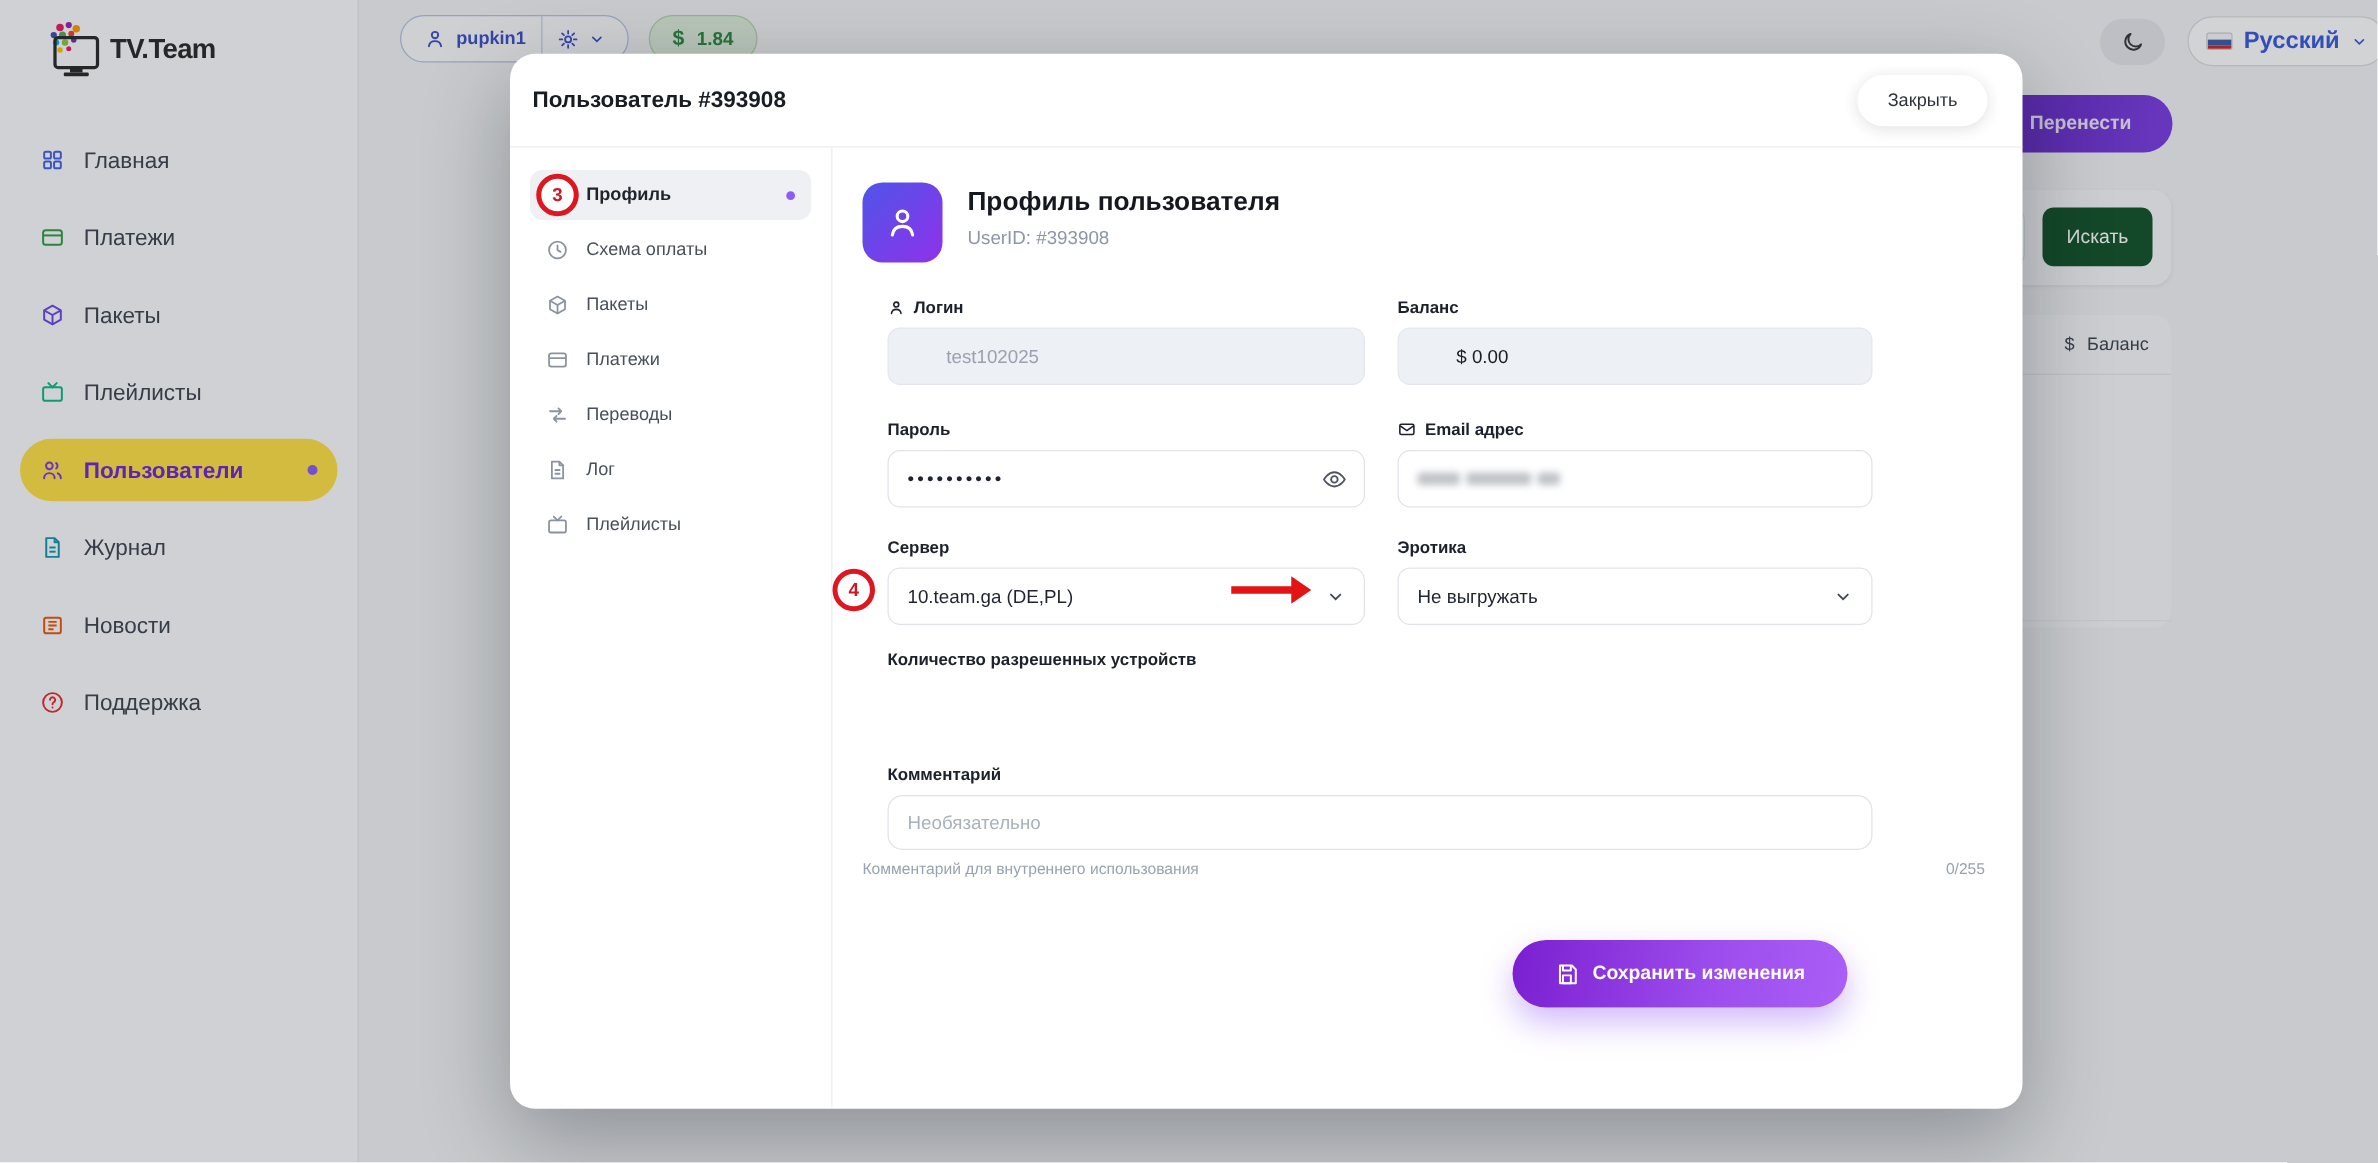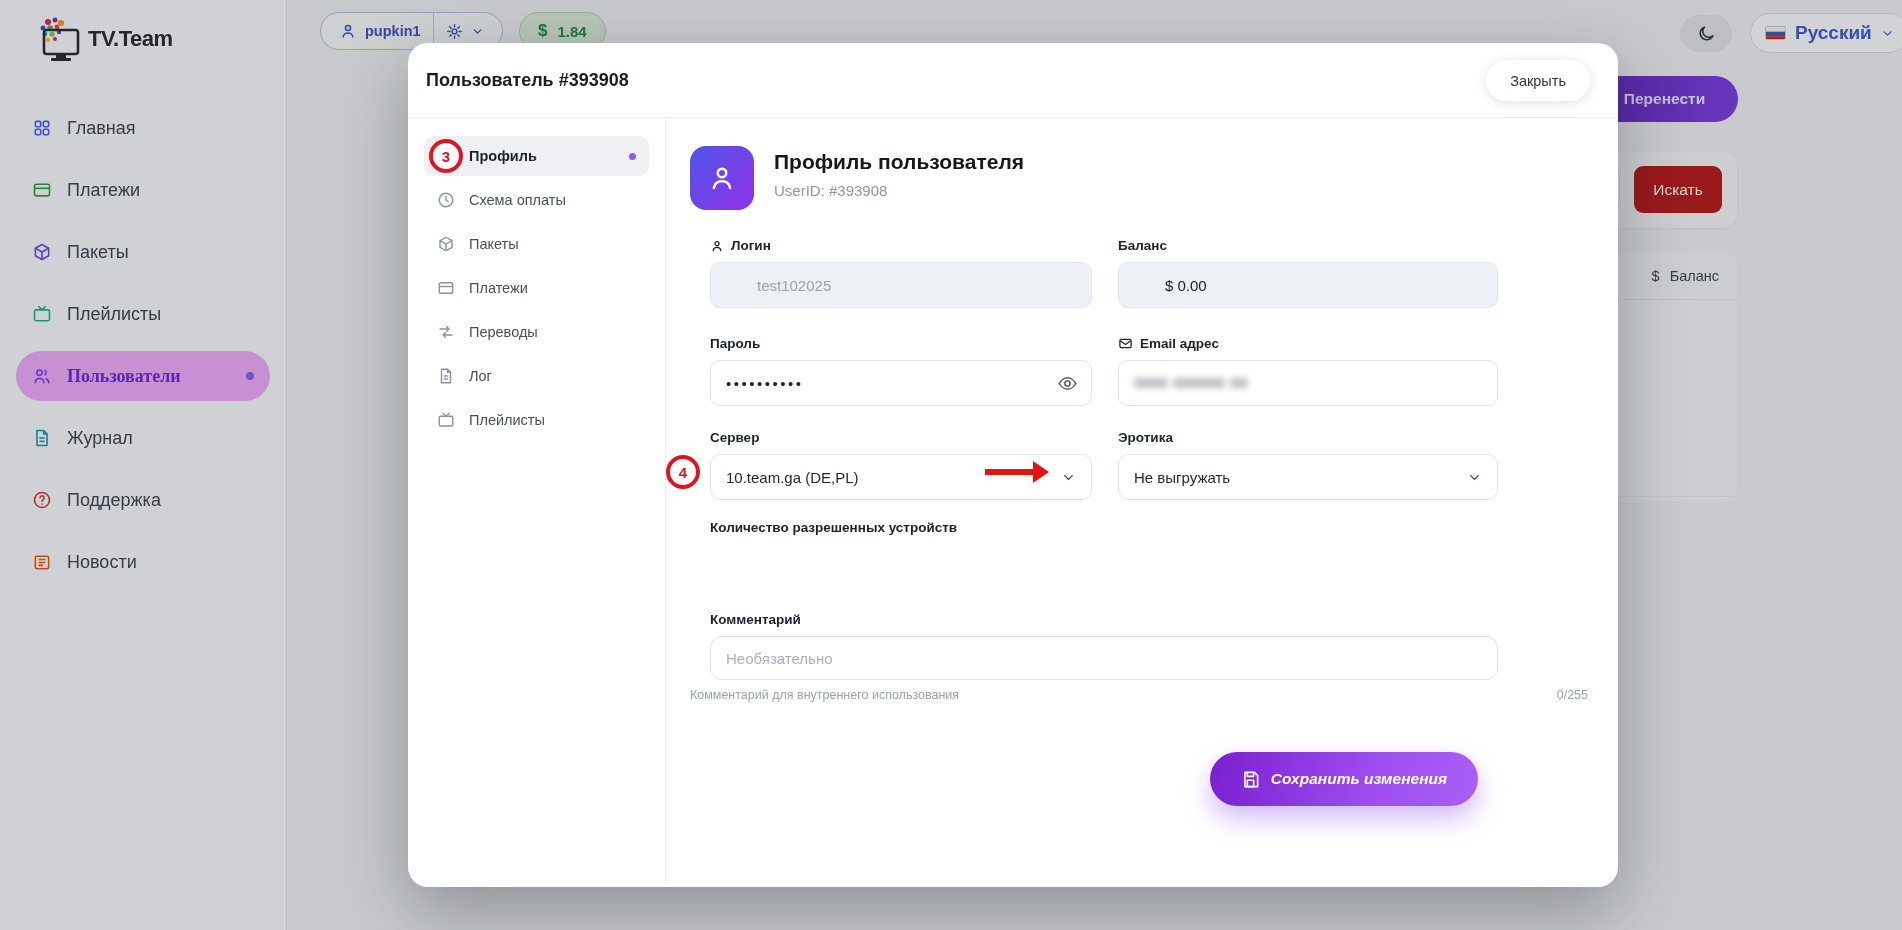--- a/index.html
+++ b/index.html
@@ -22,21 +22,21 @@
   }
   .logo { position:absolute; left:34px; top:14px; display:flex; align-items:center; gap:2px; }
   .logo-text { font-size:22px; font-weight:700; color:#2b2b2b; letter-spacing:-0.5px; }
 
   .nav { position:absolute; top:103px; left:16px; right:16px; }
   .si {
     height:50px; margin-bottom:12px; display:flex; align-items:center; gap:15px;
     padding:0 16px; border-radius:26px; cursor:pointer;
   }
   .si-lb { font-size:18px; color:#3f4652; }
-  .si.active { background:#f0abfc;font-family:Liberation Serif, serif; }
+  .si.active { background:#fde047; }
   .si.active .si-lb { color:#6d28d9; font-weight:600; }
   .si-dot { margin-left:auto; width:8px; height:8px; border-radius:50%; background:#8b5cf6; }
 
   
   .chip {
     position:absolute; top:12px; height:38px; display:flex; align-items:center;
     border-radius:19px;
   }
   .user-chip {
     left:320px; border:1.5px solid #b6c0e6; background:rgba(255,255,255,0.55);
@@ -79,21 +79,21 @@
     position:absolute; left:1468px; top:152px; width:269px; height:76px;
     background:#f6f7f9; border-radius:14px; box-shadow:0 1px 3px rgba(20,24,32,0.06);
   }
   .bg-search-input {
     position:absolute; left:-20px; top:14px; width:172px; height:47px;
     background:#ffffff; border:1px solid #e2e6ec; border-radius:10px;
   }
   .bg-clear-x { position:absolute; right:12px; top:13px; color:#555d69; cursor:pointer; }
   .bg-search-btn {
     position:absolute; right:15px; top:14px; width:88px; height:47px;
-    background:#b91c1c; border-radius:9px; color:#fff; font-size:15.5px;
+    background:#14532d; border-radius:9px; color:#fff; font-size:15.5px;
     display:flex; align-items:center; justify-content:center; cursor:pointer;
   }
   .bg-table-card {
     position:absolute; left:1468px; top:252px; width:269px; height:250px;
     background:#f6f7f9; border-radius:14px;
   }
   .bg-table-head {
     height:48px; border-bottom:1px solid #e4e7eb; display:flex; align-items:center;
     justify-content:flex-end; gap:10px; padding-right:18px; color:#3f4652; font-size:14.5px;
   }
@@ -162,21 +162,21 @@
   .comment-meta {
     position:absolute; left:24px; right:30px; top:570px; display:flex; justify-content:space-between;
     font-size:12.5px; color:#99a2b1;
   }
 
   .save-btn {
     position:absolute; left:544px; top:634px; width:268px; height:54px; border-radius:27px;
     background:linear-gradient(100deg,#7a1fd0 0%,#9d4ded 60%,#aa5ff6 100%);
     box-shadow:0 12px 26px rgba(124,58,237,0.35);
     display:flex; align-items:center; justify-content:center; gap:11px;
-    color:#fff; font-size:15.5px; font-weight:700; cursor:pointer;font-style:italic;
+    color:#fff; font-size:15.5px; font-weight:700; cursor:pointer;
   }
 
   
   .anno { position:absolute; z-index:30; }
   .step-badge {
     width:34px; height:34px; border-radius:50%;
     border:4px solid #de1620; background:rgba(255,255,255,0.94);
     color:#d01824; font-weight:700; font-size:15px;
     display:flex; align-items:center; justify-content:center;
   }
@@ -272,37 +272,37 @@
           <svg width="20" height="20" viewBox="0 0 24 24" fill="none" stroke="currentColor" stroke-width="1.9" stroke-linejoin="round">
               <path d="M6 3h8l4 4v14H6z"></path>
               <path d="M14 3v4h4"></path>
               <line x1="9" y1="12" x2="15" y2="12"></line>
               <line x1="9" y1="16" x2="15" y2="16"></line>
             </svg>
         </span>
         <span class="si-lb">Журнал</span>
       </div>
       <div class="si">
+        <span class="si-ic" style="color:#e8590c">
+          <svg width="20" height="20" viewBox="0 0 24 24" fill="none" stroke="currentColor" stroke-width="1.9" stroke-linejoin="round">
+              <rect x="4" y="5" width="16" height="15" rx="2"></rect>
+              <path d="M8 9h8M8 12.5h8M8 16h5"></path>
+            </svg>
+        </span>
+        <span class="si-lb">Новости</span>
+      </div>
+      <div class="si">
         <span class="si-ic" style="color:#e03131">
           <svg width="20" height="20" viewBox="0 0 24 24" fill="none" stroke="currentColor" stroke-width="1.9" stroke-linecap="round">
               <circle cx="12" cy="12" r="9"></circle>
               <path d="M9.6 9.3a2.5 2.5 0 114.1 2.1c-.9.7-1.7 1.2-1.7 2.2"></path>
               <line x1="12" y1="16.8" x2="12" y2="16.9"></line>
             </svg>
         </span>
         <span class="si-lb">Поддержка</span>
-      </div>
-      <div class="si">
-        <span class="si-ic" style="color:#e8590c">
-          <svg width="20" height="20" viewBox="0 0 24 24" fill="none" stroke="currentColor" stroke-width="1.9" stroke-linejoin="round">
-              <rect x="4" y="5" width="16" height="15" rx="2"></rect>
-              <path d="M8 9h8M8 12.5h8M8 16h5"></path>
-            </svg>
-        </span>
-        <span class="si-lb">Новости</span>
       </div>
     </nav>
   </aside>
 
   <div class="chip user-chip">
     <span class="seg">
       <span>
         <svg width="18" height="18" viewBox="0 0 24 24" fill="none" stroke="#3b52c9" stroke-width="2" stroke-linecap="round">
             <circle cx="12" cy="8" r="3.4"></circle>
             <path d="M5.5 20c.5-3.5 3-5.5 6.5-5.5s6 2 6.5 5.5"></path>

